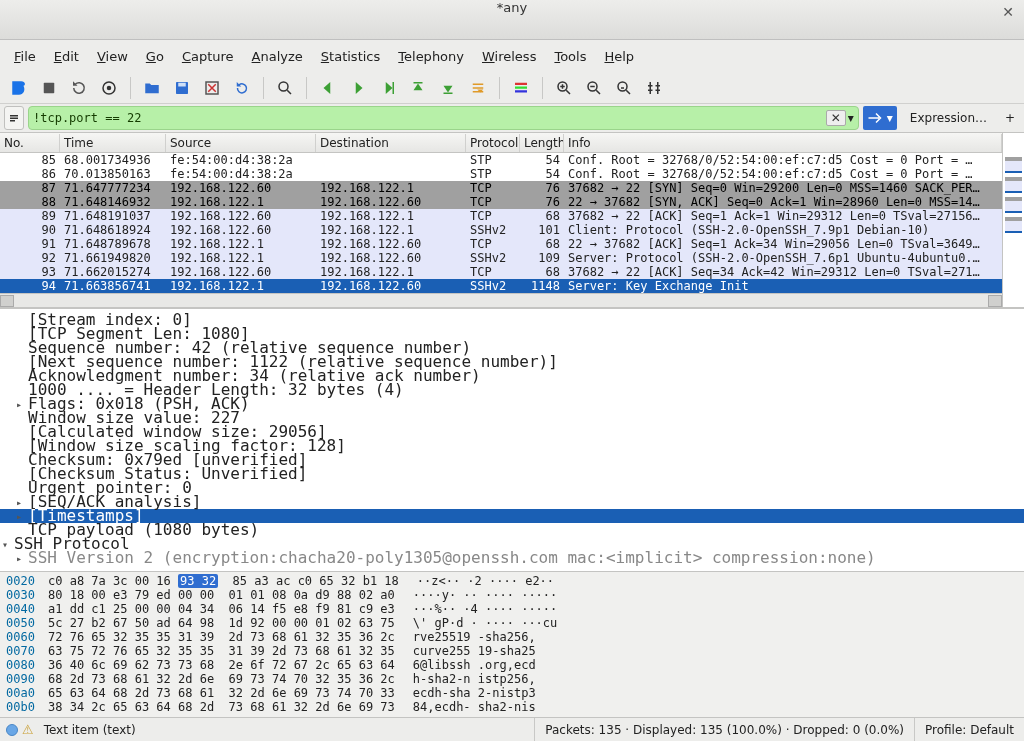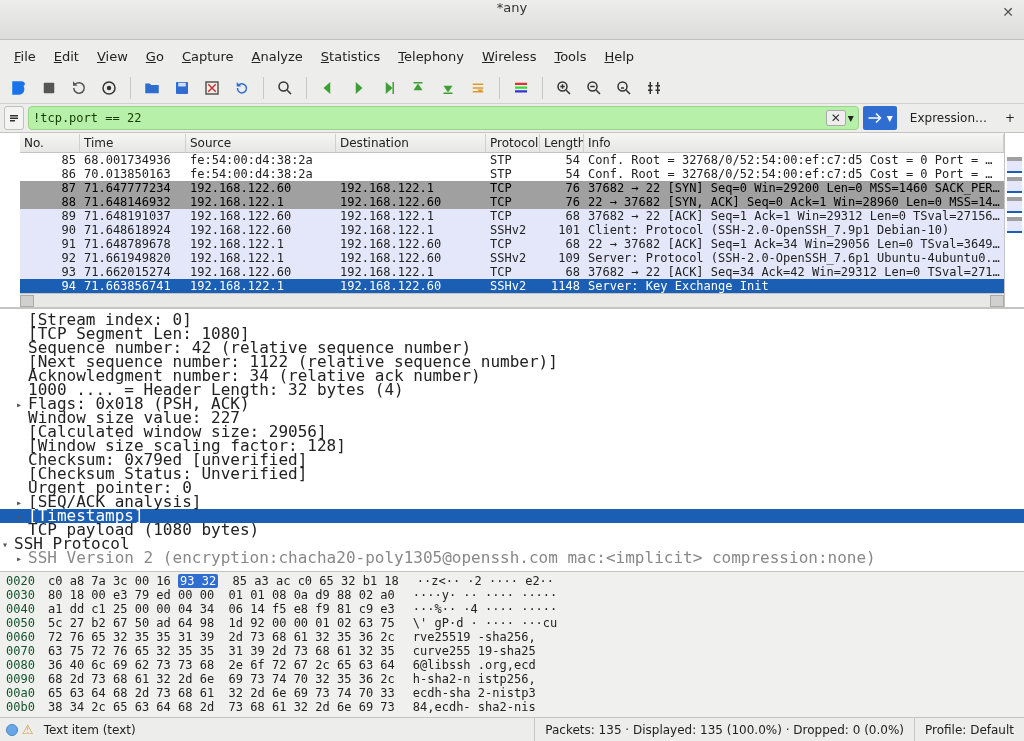--- a/index.html
+++ b/index.html
@@ -129,23 +129,23 @@
     cursor:pointer;
     border:1px solid transparent;
   }
   .plus-btn {
     width:20px;display:flex;align-items:center;justify-content:center;cursor:pointer;
   }
   
   .packet-list-wrap {
     flex: 0 0 auto;
     display:flex;
-    background:#ffffff;
+    background:#701a75;
     border:1px solid #c4c4c2;
-    border-left:none;border-right:none;padding-left:20px;
+    border-left:none;border-right:none;
   }
   .packet-list {
     flex:1;
     display:flex;
     flex-direction:column;
     font-family:"DejaVu Sans Mono",monospace;
     font-size:12px;
   }
   .pl-header {
     display:flex;
@@ -231,21 +231,21 @@
     height:146px;
     background:#f0f0ee;
     border-top:1px solid #c4c4c2;
     font-family:"DejaVu Sans Mono",monospace;
     font-size:12px;
     overflow:hidden;
     padding:2px 6px;
     line-height:14px;
   }
   .hex-line{display:flex;white-space:pre;}
-  .hex-off{color:#14532d;width:42px;}
+  .hex-off{color:#0369a1;width:42px;}
   .hex-bytes{flex:0 0 auto;}
   .hex-mark{background:#2f6dd0;color:#fff;padding:0 2px;border-radius:2px;}
   .hex-ascii{margin-left:18px;}
   
   .statusbar{
     height:24px;
     display:flex;
     align-items:center;
     background:#ededeb;
     border-top:1px solid #c4c4c2;

